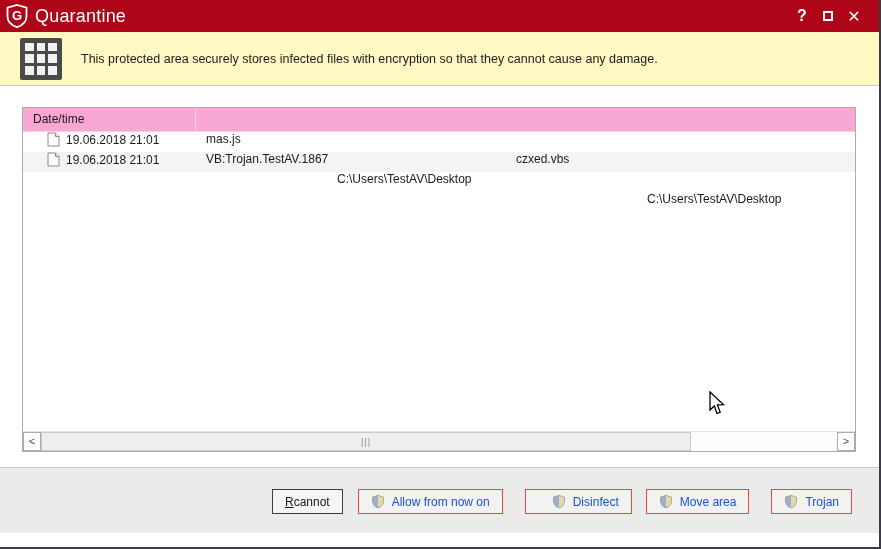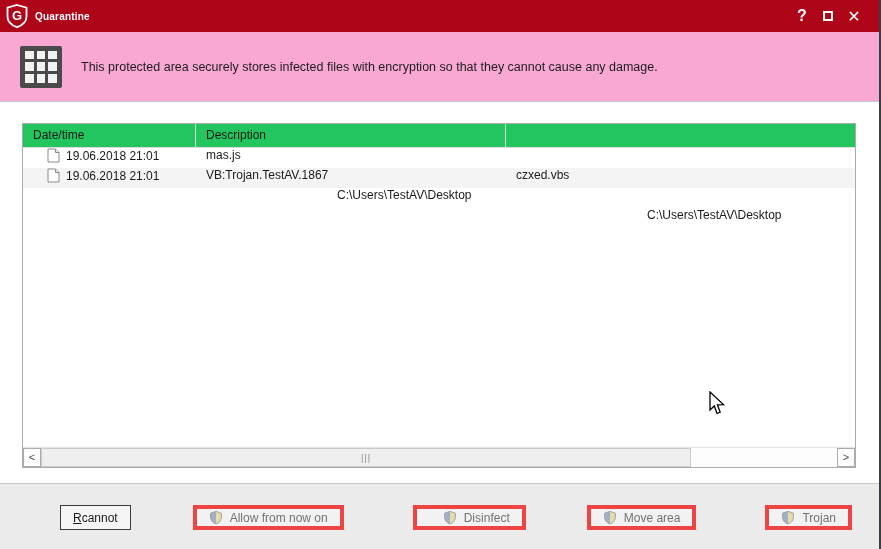--- a/index.html
+++ b/index.html
@@ -11,50 +11,50 @@
     border-right: 2px solid #3c3c46; border-bottom: 2px solid #3c3c46;
     background: #ffffff;
   }
 
   
   .titlebar {
     height: 32px; background: #ae0519; display: flex; align-items: center;
     padding: 0 12px 0 6px; color: #ffffff;
   }
   .logo { width: 22px; height: 24px; margin-right: 7px; flex: 0 0 auto; }
-  .title { font-size: 10px; font-weight: bold; letter-spacing: 0.2px; }
+  .title { font-size: 18px; font-weight: normal; letter-spacing: 0.2px; }
   .titlebar-spacer { flex: 1; }
   .tb-btn {
     width: 26px; height: 26px; display: flex; align-items: center; justify-content: center;
     color: #ffffff; cursor: default; flex: 0 0 auto;
   }
   .help-glyph { font-size: 16px; font-weight: bold; }
   .max-glyph { width: 10px; height: 10px; border: 2px solid #ffffff; }
   .close-glyph { font-size: 16px; font-weight: normal; }
 
   
   .infobar {
-    height: 70px; background: #f9a8d4; border-bottom: 1px solid #c9c9c9;
+    height: 54px; background: #fef9c3; border-bottom: 1px solid #c9c9c9;
     display: flex; align-items: center; padding-left: 20px;
   }
   .grid-icon {
     width: 42px; height: 42px; background: #4a4a4a; border-radius: 2px;
     display: grid; grid-template-columns: repeat(3, 1fr); grid-template-rows: repeat(3, 1fr);
     gap: 3px; padding: 5px; margin-right: 19px; flex: 0 0 auto;
   }
   .grid-icon span { background: #f2f2f2; }
   .info-text { font-size: 12.5px; color: #1c1c1c; }
 
   
   .main { position: relative; height: 381px; background: #ffffff; }
   .qtable {
     position: absolute; left: 22px; top: 21px; width: 834px; height: 345px;
     border: 1px solid #ababab; background: #ffffff; display: flex; flex-direction: column;
   }
-  .thead { display: flex; height: 24px; background: #22c55e; border-bottom: 1px solid #dcdcdc; flex: 0 0 auto; justify-content: flex-end; }
+  .thead { display: flex; height: 24px; background: #f9a8d4; border-bottom: 1px solid #dcdcdc; flex: 0 0 auto; justify-content: flex-end; }
   .th {
     line-height: 23px; padding-left: 10px; border-right: 1px solid #dcdcdc;
     font-size: 12px; color: #1a1a1a; overflow: hidden; white-space: nowrap;
   }
   .col1 { width: 173px; flex: 0 0 auto; }
   .col2 { width: 310px; flex: 0 0 auto; }
   .col3 { width: 131px; flex: 0 0 auto; }
   .col4 { flex: 1; border-right: none; margin-top: 40px; }
   .trow { display: flex; height: 20px; align-items: flex-start; flex: 0 0 auto; }
   .trow.alt { background: #f4f4f4; }
@@ -84,21 +84,21 @@
   .footer {
     height: 66px; background: #ebebeb; border-top: 1px solid #c9c9c9;
     display: flex; justify-content: flex-end; align-items: flex-start;
     padding: 21px 27px 0 0;
   }
   .btn {
     height: 25px; display: inline-flex; align-items: center; justify-content: center;
     padding: 0 12px; font-size: 12px; background: #f2f2f2; white-space: nowrap;
   }
   .btn.enabled { border: 1px solid #3c3c3c; color: #1a1a1a; background: #f5f5f5; }
-  .btn.disabled { border: 4px solid #ef4444; color: #737373; margin-left: 47px; }
+  .btn.disabled { border: 1px solid #ef4444; color: #1d4ed8; }
   .btn .shield { width: 14px; height: 15px; margin-right: 7px; flex: 0 0 auto; }
   .mr15 { margin-right: 15px; } .mr22 { margin-right: 22px; } .mr14 { margin-right: 14px; padding-left: 26px; }
   .accel { text-decoration: underline; }
 
   
   .cursor { position: absolute; left: 706px; top: 391px; width: 22px; height: 26px; pointer-events: none; }
 </style>
 </head>
 <body>
 
@@ -135,21 +135,20 @@
         <span></span>
     </div>
     <div class="info-text">This protected area securely stores infected files with encryption so that they cannot cause any damage.</div>
   </div>
 
   <div class="main">
     <div class="qtable">
 
       <div class="thead">
         <div class="th col1">Date/time</div>
-        <div class="th col2">Description</div>
         <div class="th col4">Location</div>
       </div>
 
       <div class="trow">
         <div class="td td-date col1">
           <svg class="file-icon" viewBox="0 0 13 15">
             <path d="M1 1 H8.5 L12 4.5 V14 H1 Z" fill="#ffffff" stroke="#8a8a8a" stroke-width="1"></path>
             <path d="M8.5 1 V4.5 H12" fill="#e8e8e8" stroke="#8a8a8a" stroke-width="1"></path>
           </svg>
           <span>19.06.2018 21:01</span>

